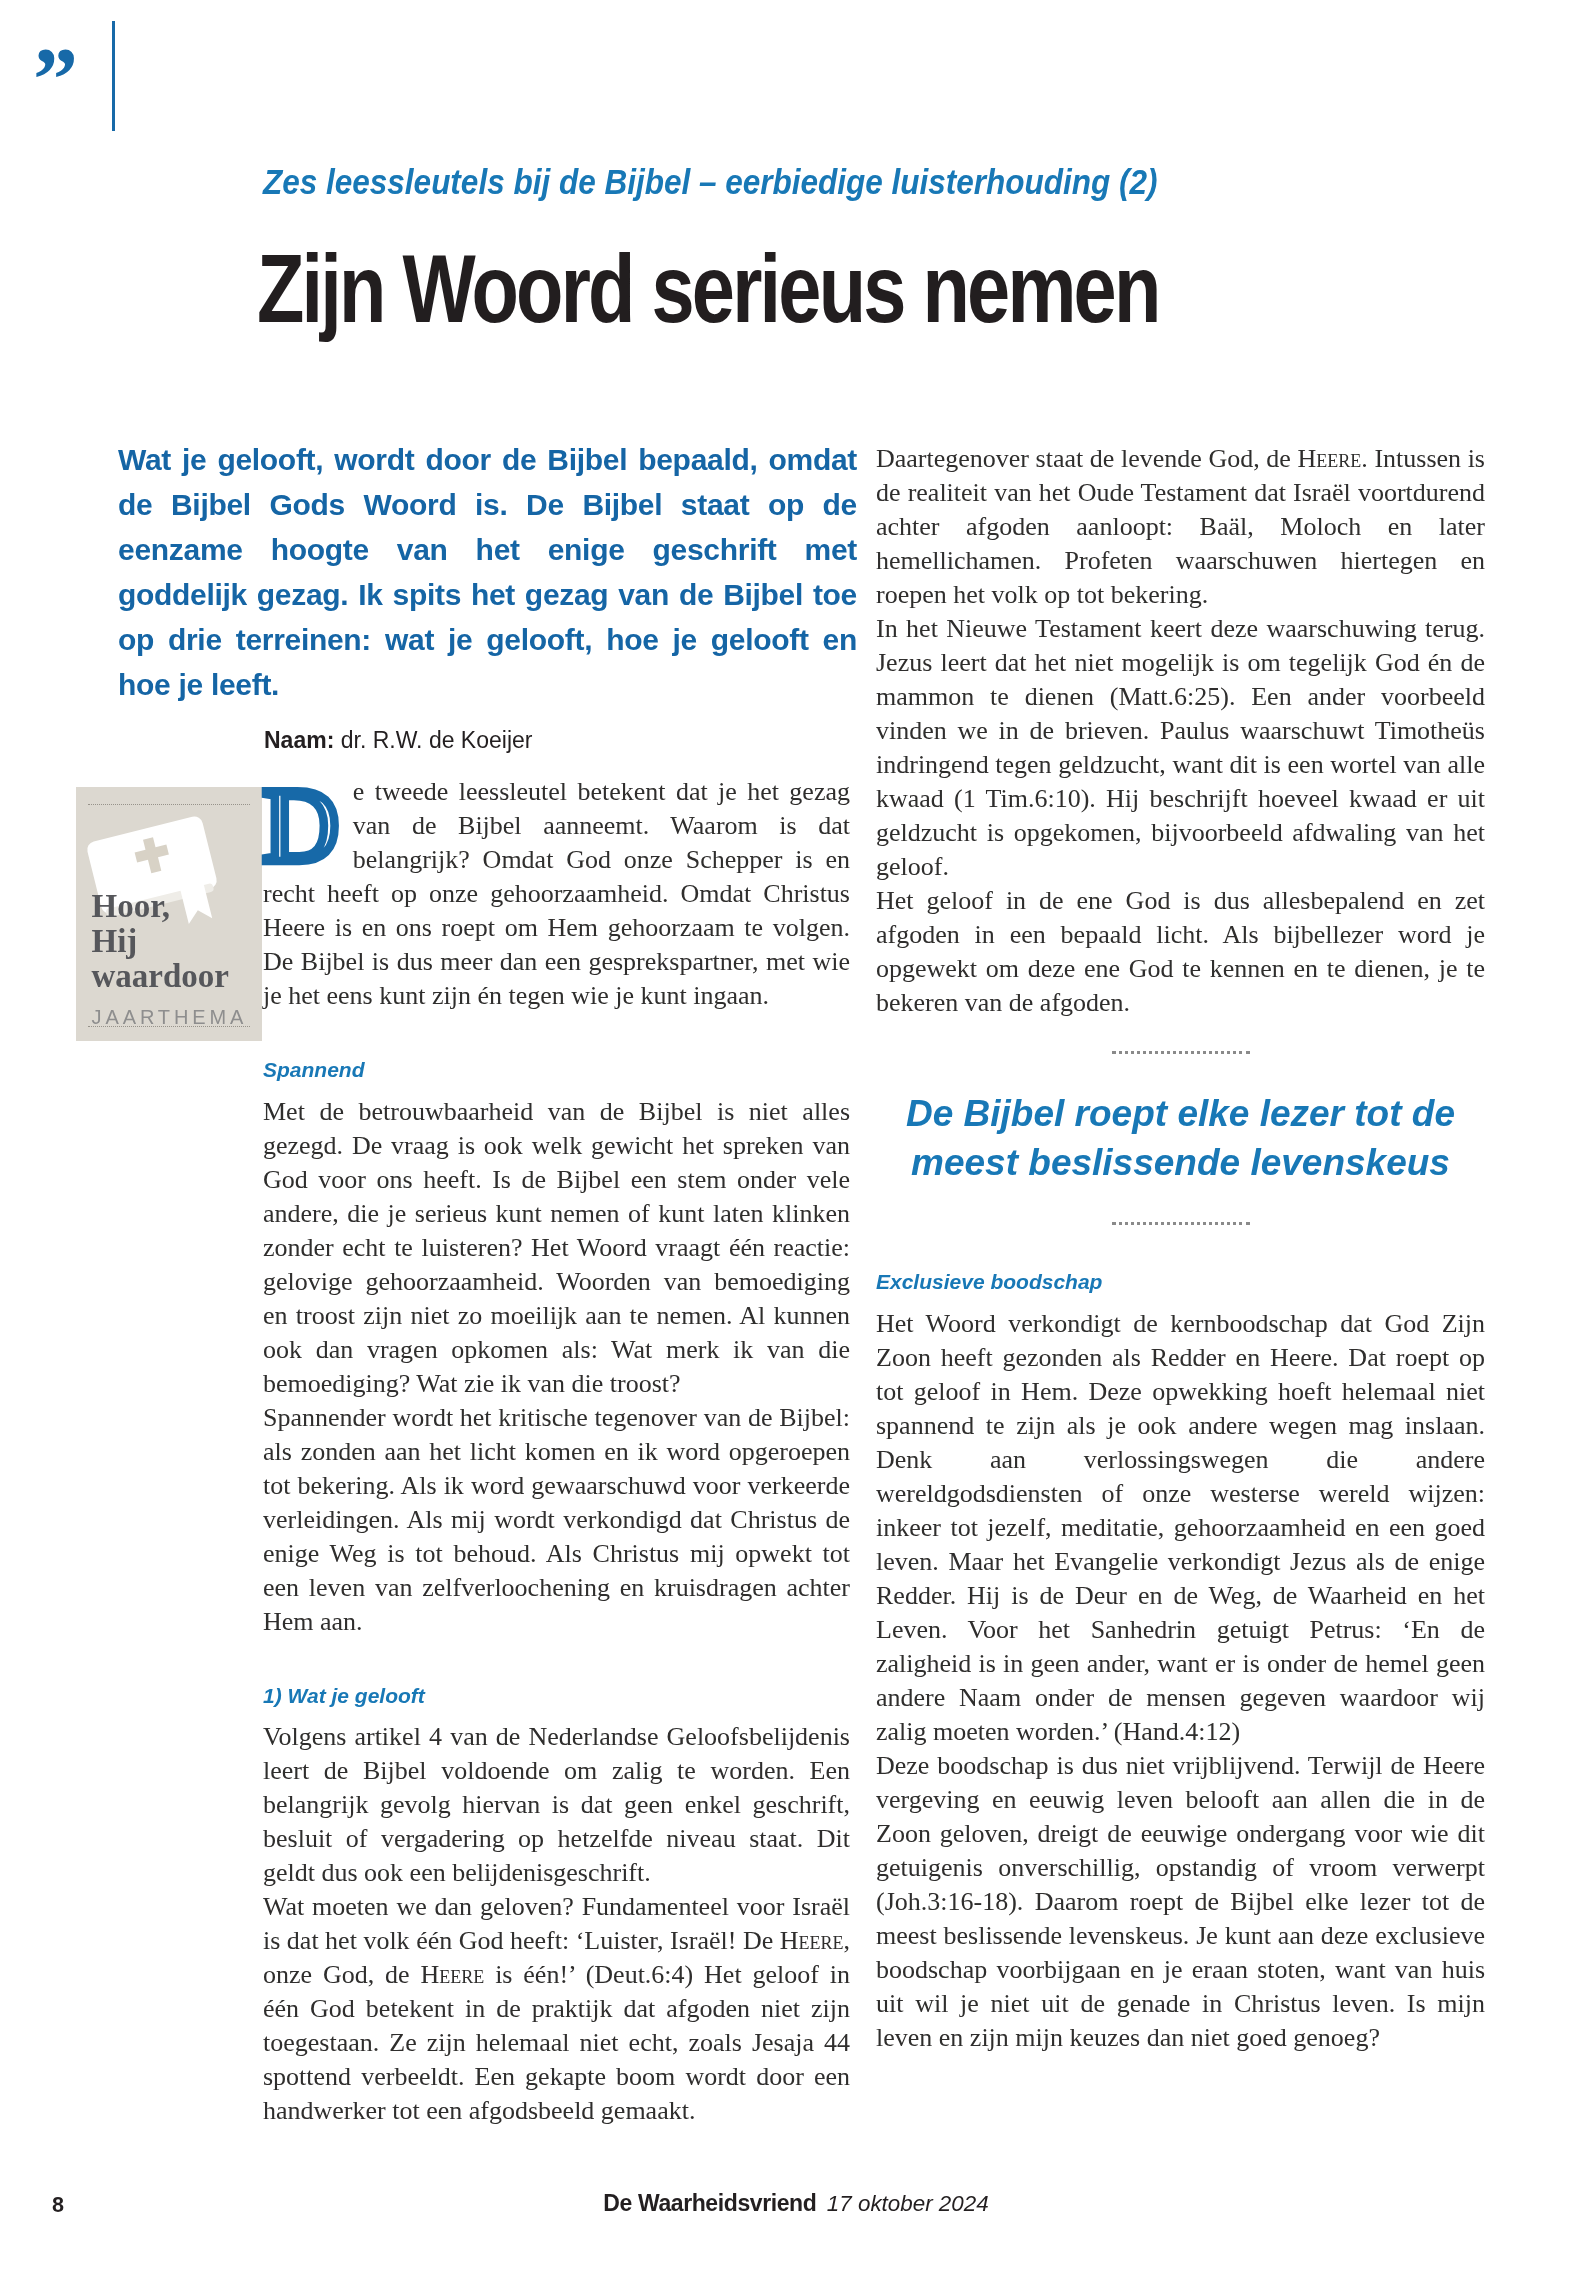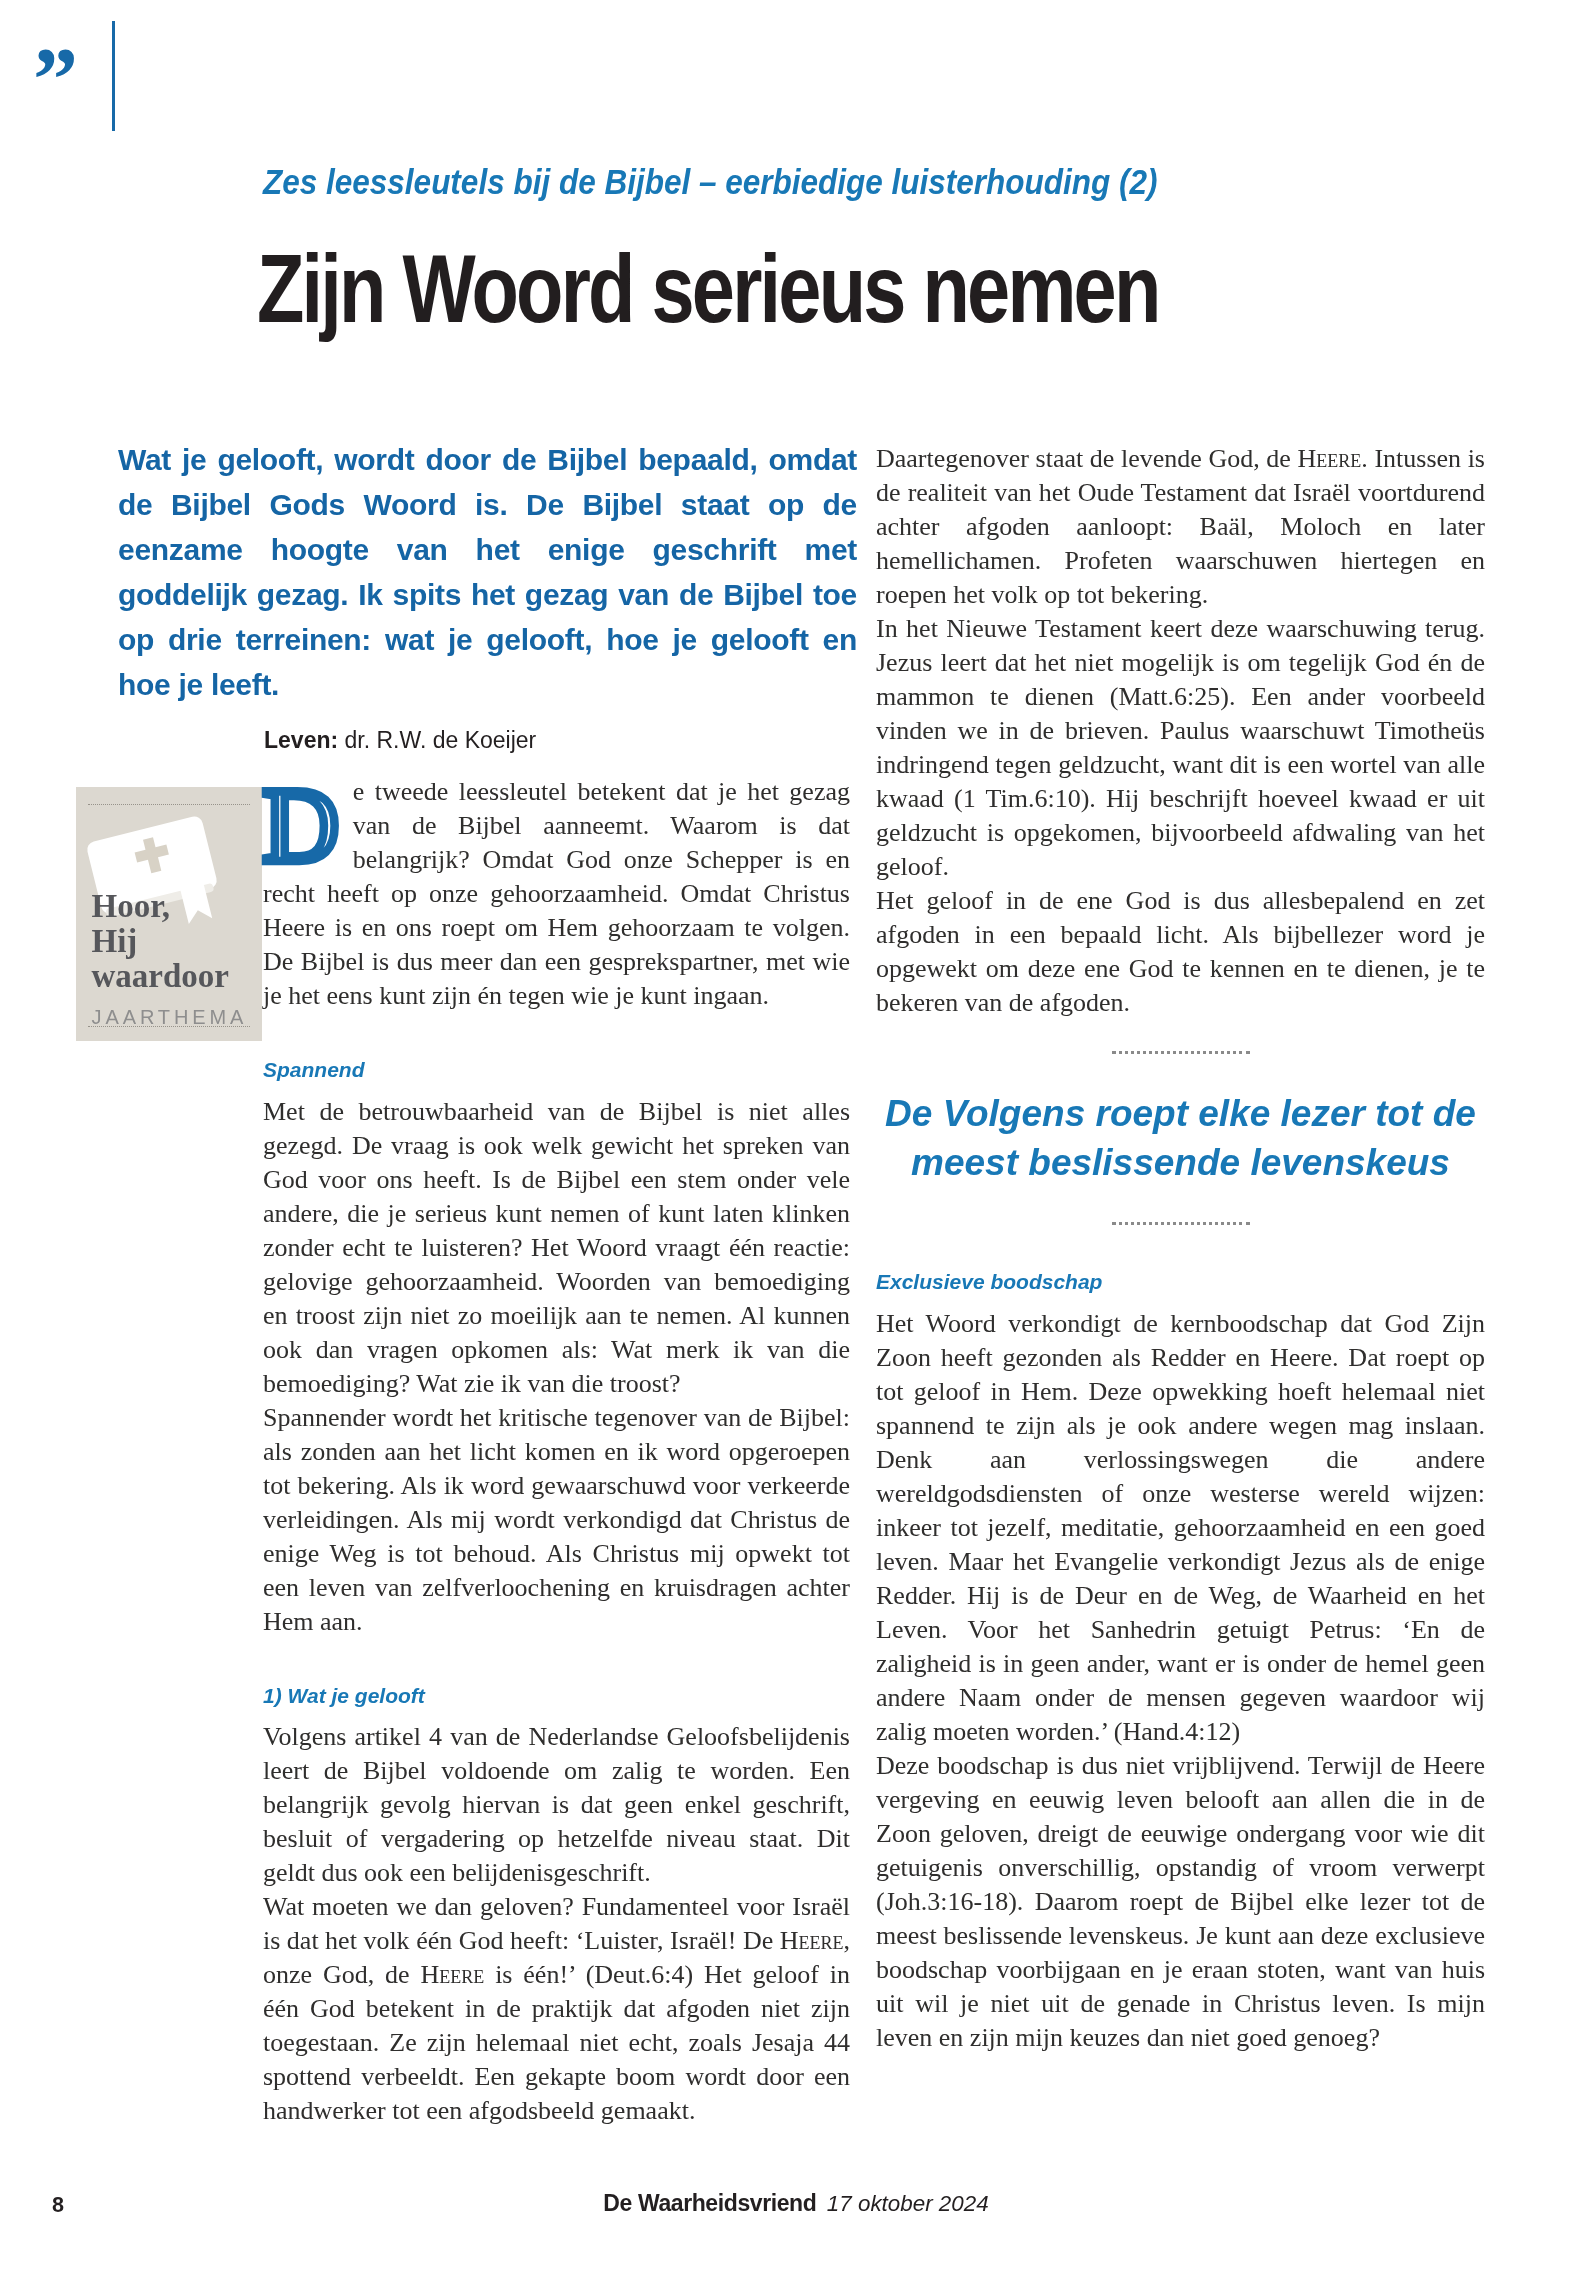--- a/index.html
+++ b/index.html
@@ -70,21 +70,21 @@
 
   <div class="quote-mark">”</div>
   <div class="top-rule"></div>
 
   <div class="kicker">Zes leessleutels bij de Bijbel – eerbiedige luisterhouding (2)</div>
   <h1 class="title" style="margin:0">Zijn Woord serieus nemen</h1>
 
   <div class="intro">Wat je gelooft, wordt door de Bijbel bepaald, omdat de Bijbel Gods Woord is. De Bijbel staat op de eenzame hoogte van het enige geschrift met goddelijk gezag. Ik spits het gezag van de Bijbel toe op drie terreinen: wat je gelooft, hoe je gelooft en hoe je leeft.</div>
 
   <div class="byline">
-    <span class="lbl">Leven:</span>
+    <span class="lbl">Naam:</span>
     <span>dr. R.W. de Koeijer</span>
   </div>
 
   <div class="badge">
     <div class="badge-dots top"></div>
     <svg class="badge-book" viewBox="0 0 174 150" xmlns="http://www.w3.org/2000/svg">
       <g transform="rotate(-14 87 70)">
         <rect x="18" y="22" width="138" height="86" rx="10" fill="#ffffff"></rect>
         <rect x="22" y="102" width="128" height="10" rx="4" fill="#efede8"></rect>
         <rect x="84" y="34" width="12" height="40" fill="#d8d2c6"></rect>
@@ -113,21 +113,21 @@
     <p>Wat moeten we dan geloven? Fundamenteel voor Israël is dat het volk één God heeft: ‘Luister, Israël! De <span class="sc">Heere</span>, onze God, de <span class="sc">Heere</span> is één!’ (Deut.6:4) Het geloof in één God betekent in de praktijk dat afgoden niet zijn toegestaan. Ze zijn helemaal niet echt, zoals Jesaja 44 spottend verbeeldt. Een gekapte boom wordt door een handwerker tot een afgodsbeeld gemaakt.</p>
   </div>
 
   <div class="col col-right">
     <p>Daartegenover staat de levende God, de <span class="sc">Heere</span>. Intussen is de realiteit van het Oude Testament dat Israël voortdurend achter afgoden aanloopt: Baäl, Moloch en later hemellichamen. Profeten waarschuwen hiertegen en roepen het volk op tot bekering.</p>
     <p>In het Nieuwe Testament keert deze waarschuwing terug. Jezus leert dat het niet mogelijk is om tegelijk God én de mammon te dienen (Matt.6:25). Een ander voorbeeld vinden we in de brieven. Paulus waarschuwt Timotheüs indringend tegen geldzucht, want dit is een wortel van alle kwaad (1 Tim.6:10). Hij beschrijft hoeveel kwaad er uit geldzucht is opgekomen, bijvoorbeeld afdwaling van het geloof.</p>
     <p>Het geloof in de ene God is dus allesbepalend en zet afgoden in een bepaald licht. Als bijbellezer word je opgewekt om deze ene God te kennen en te dienen, je te bekeren van de afgoden.</p>
 
     <div class="pullquote">
       <div class="pq-dots"></div>
-      <div class="pq-text">De Volgens roept elke lezer tot de meest beslissende levenskeus</div>
+      <div class="pq-text">De Bijbel roept elke lezer tot de meest beslissende levenskeus</div>
       <div class="pq-dots"></div>
     </div>
 
     <h3 class="section-heading">Exclusieve boodschap</h3>
     <p>Het Woord verkondigt de kernboodschap dat God Zijn Zoon heeft gezonden als Redder en Heere. Dat roept op tot geloof in Hem. Deze opwekking hoeft helemaal niet spannend te zijn als je ook andere wegen mag inslaan. Denk aan verlossingswegen die andere wereldgodsdiensten of onze westerse wereld wijzen: inkeer tot jezelf, meditatie, gehoorzaamheid en een goed leven. Maar het Evangelie verkondigt Jezus als de enige Redder. Hij is de Deur en de Weg, de Waarheid en het Leven. Voor het Sanhedrin getuigt Petrus: ‘En de zaligheid is in geen ander, want er is onder de hemel geen andere Naam onder de mensen gegeven waardoor wij zalig moeten worden.’ (Hand.4:12)</p>
     <p>Deze boodschap is dus niet vrijblijvend. Terwijl de Heere vergeving en eeuwig leven belooft aan allen die in de Zoon geloven, dreigt de eeuwige ondergang voor wie dit getuigenis onverschillig, opstandig of vroom verwerpt (Joh.3:16-18). Daarom roept de Bijbel elke lezer tot de meest beslissende levenskeus. Je kunt aan deze exclusieve boodschap voorbijgaan en je eraan stoten, want van huis uit wil je niet uit de genade in Christus leven. Is mijn leven en zijn mijn keuzes dan niet goed genoeg?</p>
   </div>
 
   <div class="page-num">8</div>
   <div class="footer-center">

